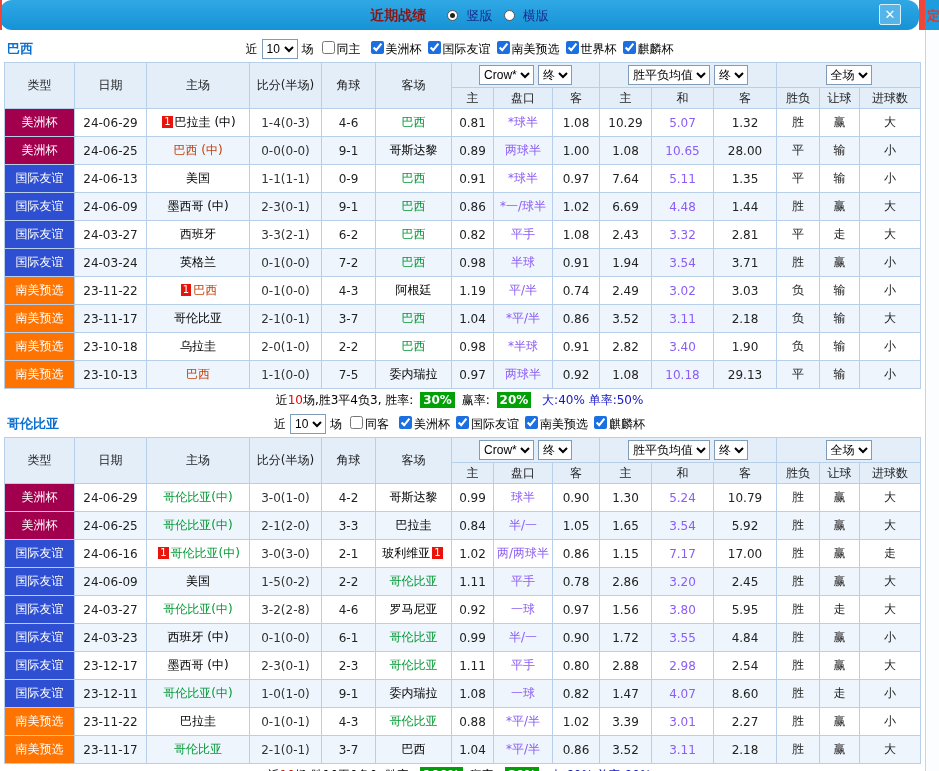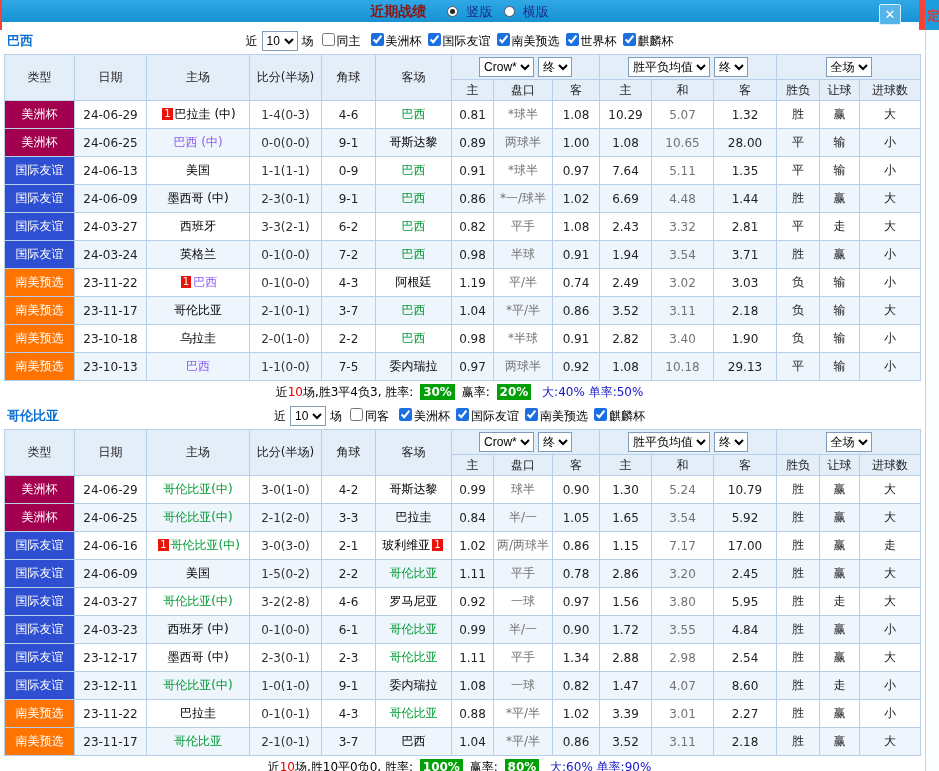--- a/index.html
+++ b/index.html
@@ -2,21 +2,21 @@
 <html><head>
 <meta charset="utf-8">
 <style>
   * { box-sizing: border-box; margin: 0; padding: 0; }
   html,body { background:#fff; }
   body { font-family: "DejaVu Sans", "Liberation Sans", sans-serif; }
   .stage { position: relative; width: 939px; height: 771px; overflow: hidden; background: #fff; }
   .main { position: absolute; left: 0; top: 0; width: 919px; }
 
   
-  .titlebar { height: 22px; background: linear-gradient(#2fa8e5, #1692d5); display: flex; align-items: center; position: relative; }
+  .titlebar { height: 30px; background: linear-gradient(#2fa8e5, #1692d5); display: flex; align-items: center; position: relative; border-radius: 12px; }
   .tb-center { flex: 1; text-align: center; }
   .tb-title { color: #8c1515; font-weight: bold; font-size: 14px; margin-right: 10px; vertical-align: middle; }
   .radio { display: inline-block; width: 11px; height: 11px; border-radius: 50%; background: #fff; border: 1px solid #555; vertical-align: middle; margin: 0 3px 0 6px; position: relative; cursor: pointer; }
   .radio.sel::after { content: ""; position: absolute; left: 2px; top: 2px; width: 5px; height: 5px; border-radius: 50%; background: #222; }
   .tb-radio-label { color: #1a2f8f; font-size: 13px; vertical-align: middle; cursor: pointer; }
   .tb-close { position: absolute; right: 18px; top: 4px; width: 22px; height: 21px; background: #55b5e8; border: 1px solid #d9f0fd; color: #fff; font-weight: bold; text-align: center; line-height: 19px; font-size: 13px; cursor: pointer; border-radius: 2px; }
   .sliver { position: absolute; top: 0; height: 30px; background: #f2453a; }
   .sliver-l { left: 0; width: 2px; }
   .sliver-r { left: 919px; width: 6px; }
 
@@ -39,25 +39,25 @@
   
   table.grid { border-collapse: collapse; table-layout: fixed; width: 916px; margin-left: 4px; font-size: 12px; text-align: center; }
   .grid td { border: 1px solid #b7cfe9; padding: 0 1px; overflow: hidden; white-space: nowrap; }
   .grid thead td { background: #e4eef9; color: #1c1c1c; height: 21px; }
   .grid thead tr.selrow td { height: 25px; }
   .grid tbody td { height: 28px; background: #fff; color: #222; }
   .grid tr.alt td { background: #eef5fc; }
   .grid tr td.cup-america   { background: #a2004e; color: #fff; }
   .grid tr td.cup-friendly  { background: #2e4fd2; color: #fff; }
   .grid tr td.cup-qualifier { background: #ff7300; color: #fff; }
-  .grid td.odds { color: #737373; }
+  .grid td.odds { color: #8b5cf6; }
   .grid td.score { color: #333; }
   .tm-black { color: #000; cursor: pointer; }
   .tm-green { color: #009933; cursor: pointer; }
-  .tm-red   { color: #8b5cf6; cursor: pointer; }
+  .tm-red   { color: #c2410c; cursor: pointer; }
   .rank { display: inline-block; background: #e8140c; color: #fff; font-size: 10px; line-height: 12px; padding: 0 2px; margin: 0 2px; vertical-align: 1px; }
   .r-red   { color: #e60000; }
   .r-green { color: #009933; }
   .r-blue  { color: #1133cc; }
   .r-black { color: #111; }
 
   
   .summary { height: 22px; line-height: 22px; text-align: center; font-size: 12px; color: #000; }
   .summary .badge { background: #00a006; color: #fff; padding: 1px 3px; margin: 0 3px; font-weight: bold; }
   .summary .cnt { color: #e60000; }
@@ -534,21 +534,21 @@
             </tr>
             <tr>
               <td class="cup cup-friendly">国际友谊</td>
               <td>23-12-17</td>
               <td><span class="tm-black">墨西哥 (中)</span></td>
               <td class="score">2-3(0-1)</td>
               <td>2-3</td>
               <td><span class="tm-green">哥伦比亚</span></td>
               <td>1.11</td>
               <td class="odds">平手</td>
-              <td>1.34</td>
+              <td>0.80</td>
               <td>2.88</td>
               <td class="odds">2.98</td>
               <td>2.54</td>
               <td class="r-red">胜</td>
               <td class="r-red">赢</td>
               <td class="r-red">大</td>
             </tr>
             <tr class="alt">
               <td class="cup cup-friendly">国际友谊</td>
               <td>23-12-11</td>

